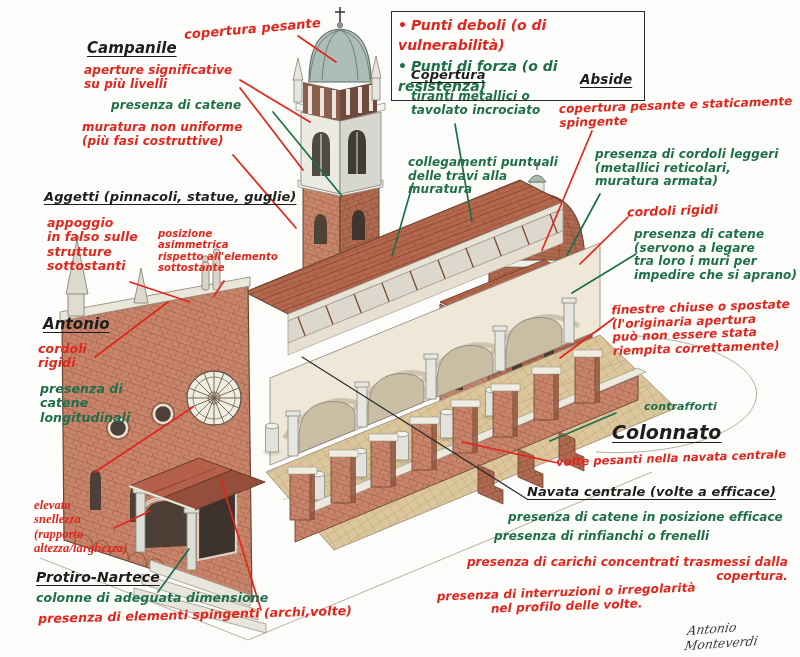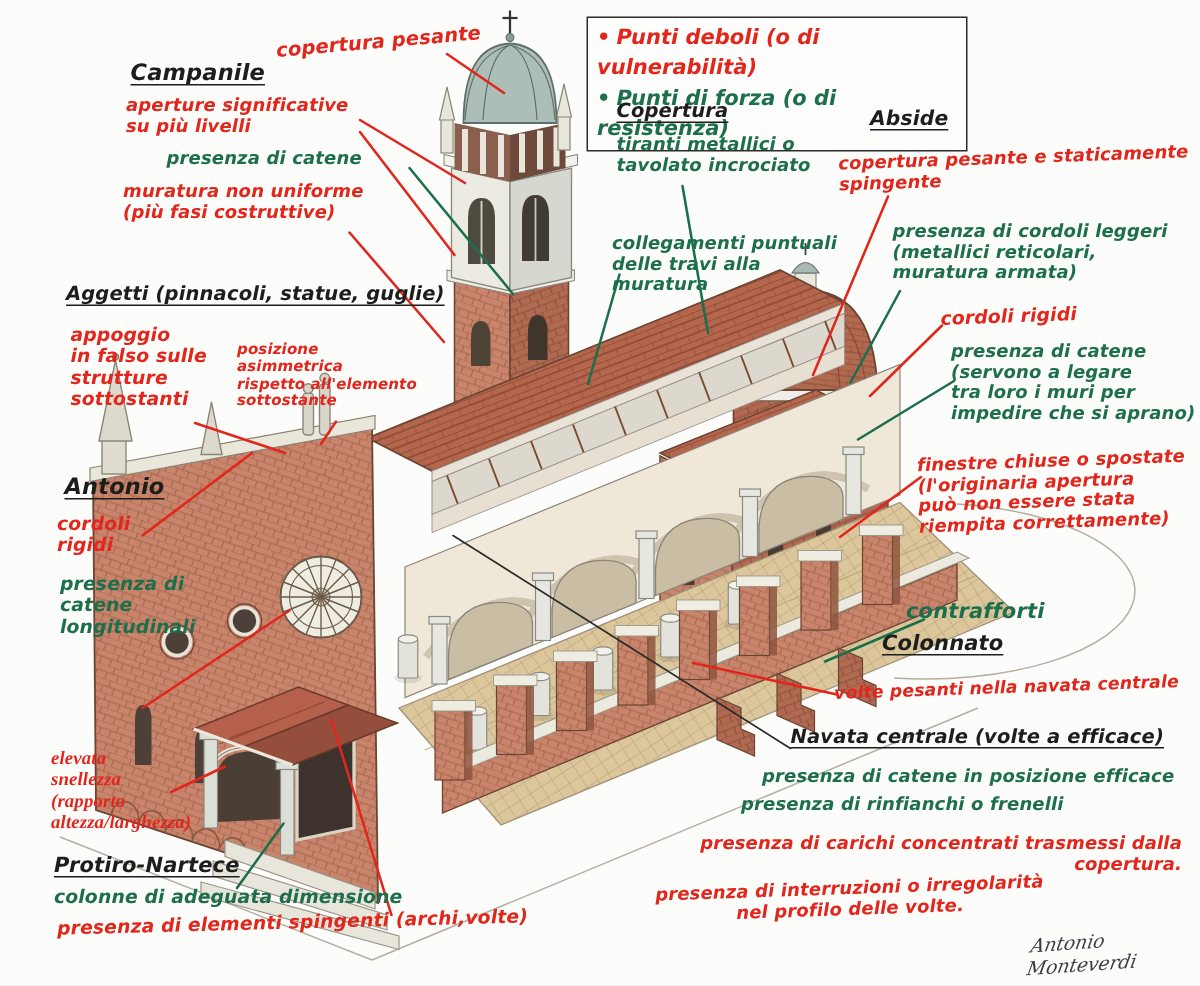--- a/index.html
+++ b/index.html
@@ -433,22 +433,22 @@
 longitudinali</div>
 <div class="lbl red" style="left:34px;top:498px;font-size:12.5px;font-family:Liberation Serif, serif;">elevata
 snellezza
 (rapporto
 altezza/larghezza)</div>
 
 <div class="lbl head" style="left:36px;top:570px;font-size:14px;">Protiro-Nartece</div>
 <div class="lbl green" style="left:36px;top:591px;font-size:12.5px;">colonne di adeguata dimensione</div>
 <div class="lbl red" style="left:38px;top:608px;font-size:12.5px;transform:rotate(-1.5deg);">presenza di elementi spingenti (archi,volte)</div>
 
-<div class="lbl green" style="left:604px;top:401px;font-size:14px;">contrafforti</div>
-<div class="lbl head" style="left:588px;top:422px;font-size:14px;">Colonnato</div>
+<div class="lbl green" style="left:644px;top:401px;font-size:11px;">contrafforti</div>
+<div class="lbl head" style="left:612px;top:422px;font-size:19px;">Colonnato</div>
 <div class="lbl red" style="left:556px;top:452px;font-size:11.5px;transform:rotate(-2deg);">volte pesanti nella navata centrale</div>
 
 <div class="lbl head" style="left:527px;top:485px;font-size:13px;">Navata centrale (volte a efficace)</div>
 <div class="lbl green" style="left:508px;top:511px;font-size:12px;">presenza di catene in posizione efficace</div>
 <div class="lbl green" style="left:494px;top:530px;font-size:12px;">presenza di rinfianchi o frenelli</div>
 <div class="lbl red" style="left:443px;top:556px;font-size:12px;width:345px;text-align:right;">presenza di carichi concentrati trasmessi dalla
 copertura.</div>
 <div class="lbl red" style="left:424px;top:586px;font-size:12px;width:285px;text-align:center;transform:rotate(-2deg);">presenza di interruzioni o irregolarità
 nel profilo delle volte.</div>
 

